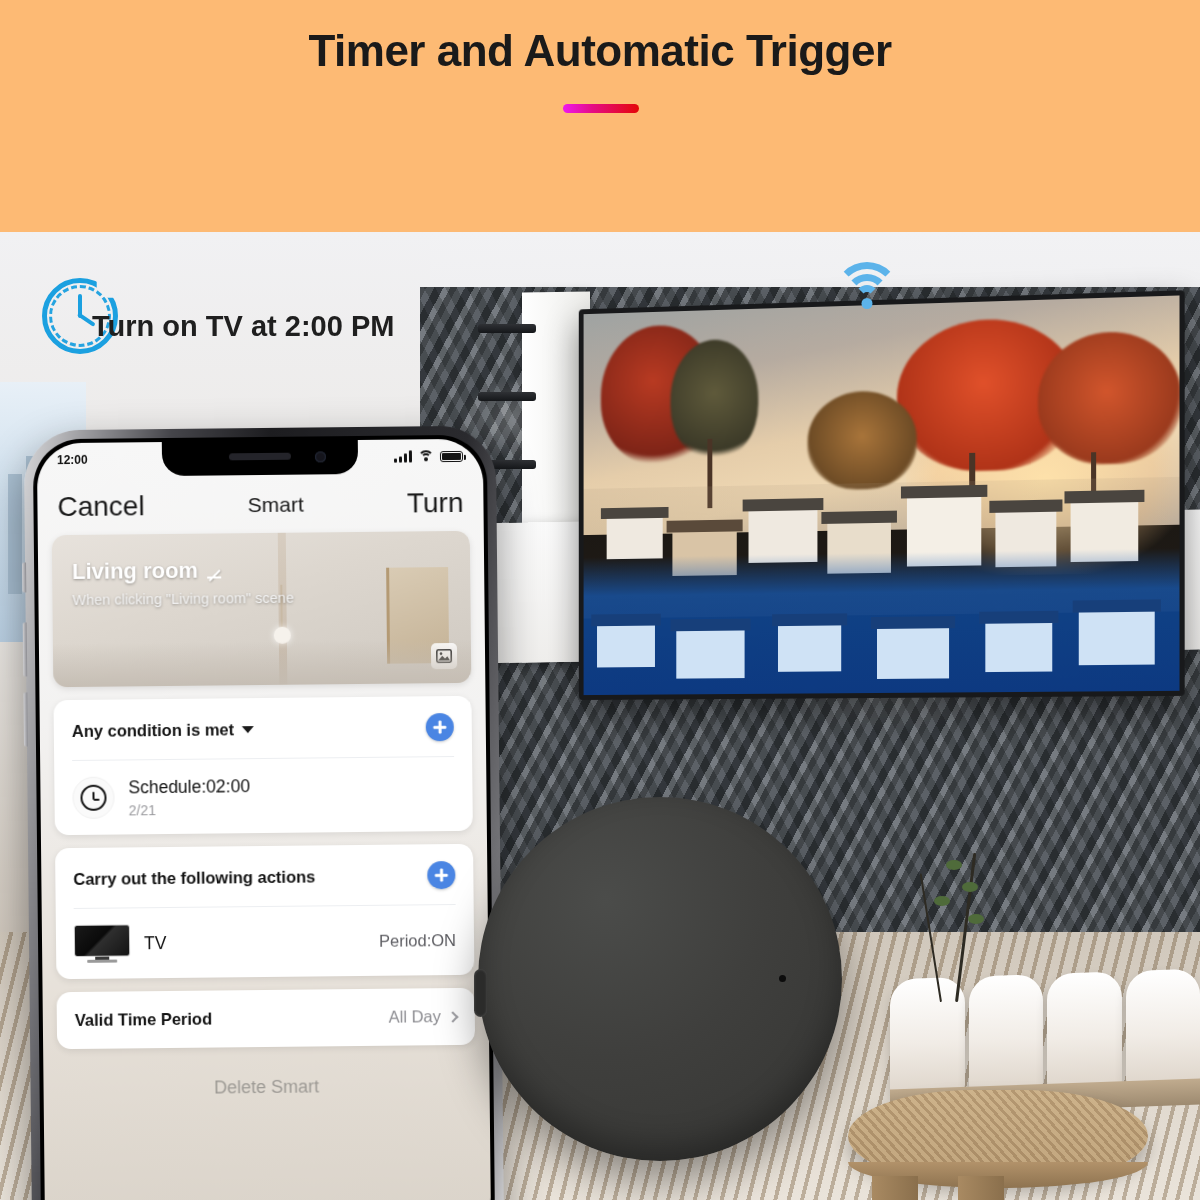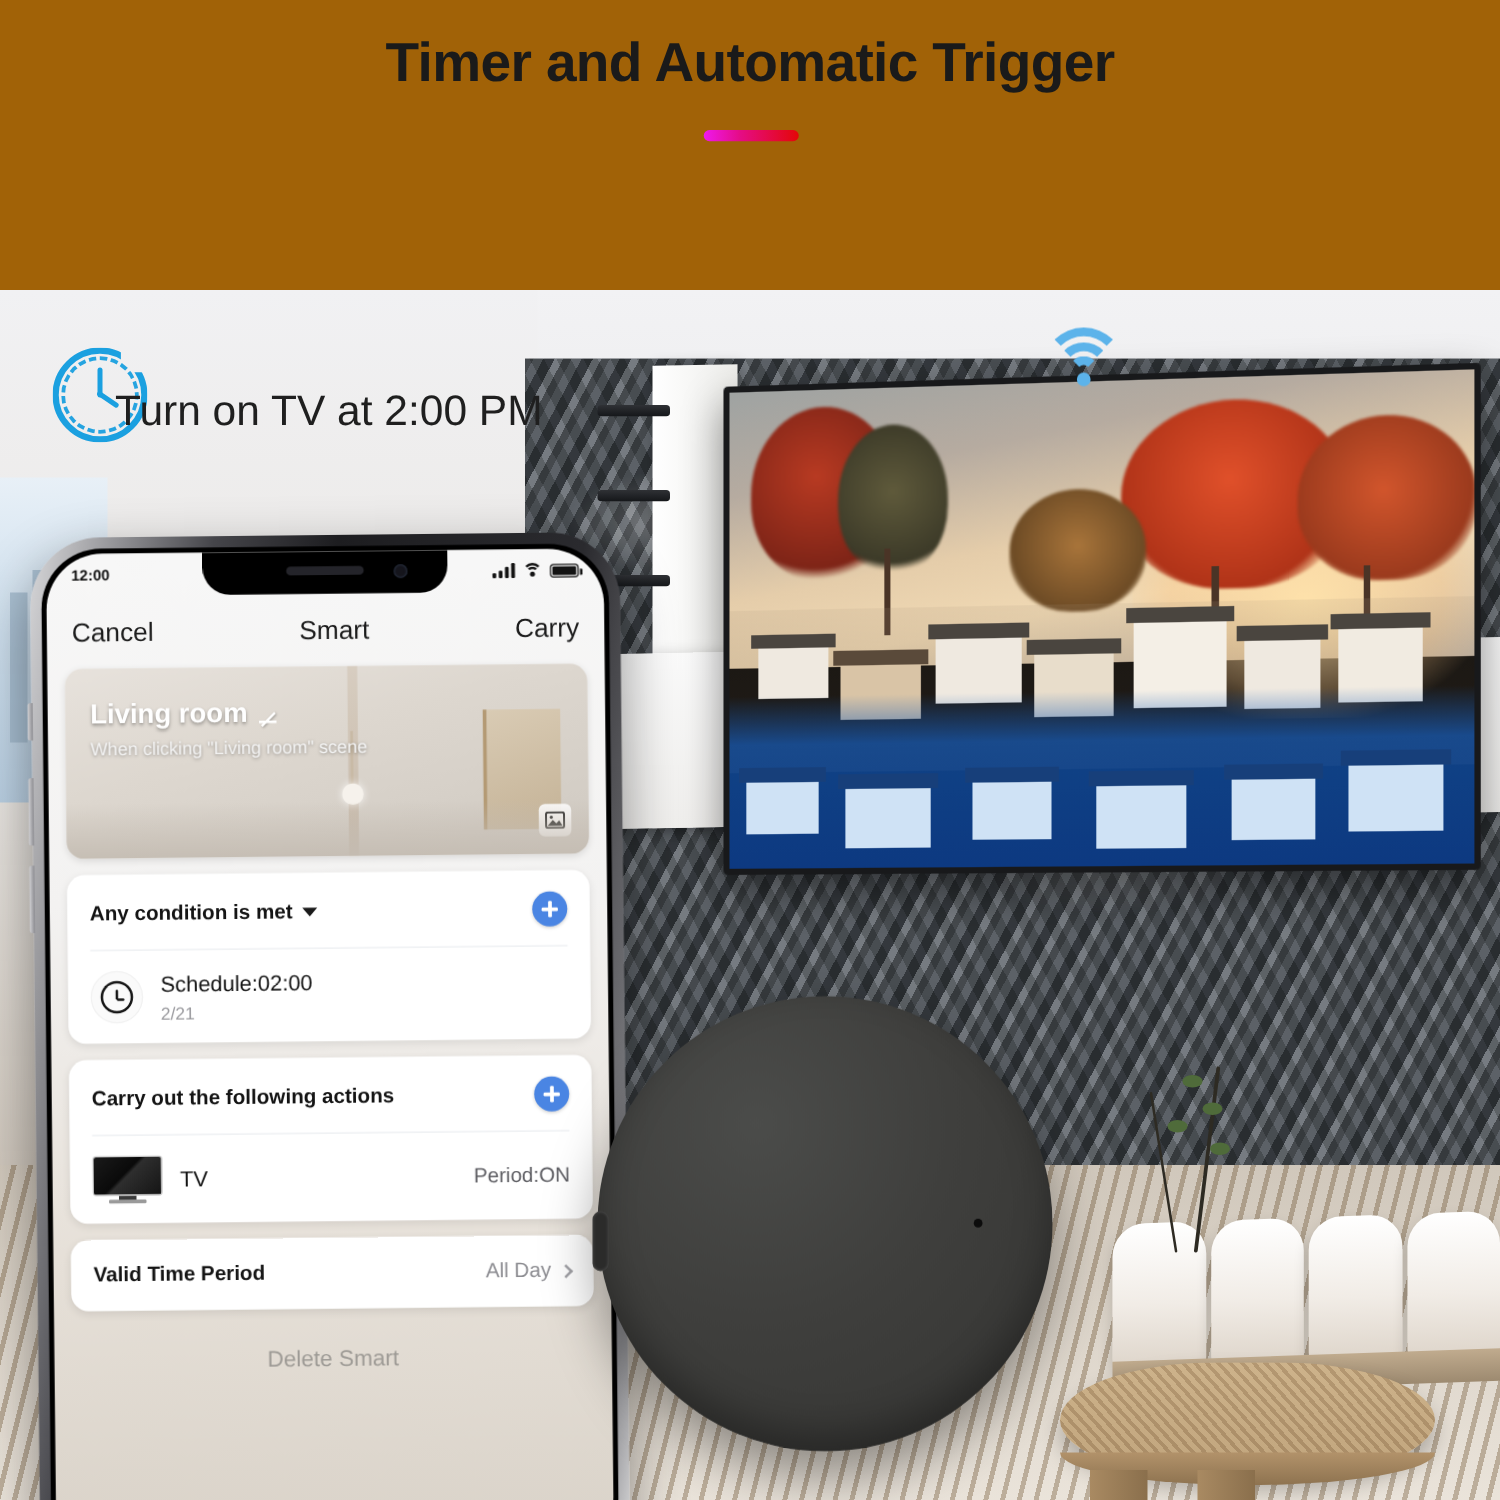--- a/index.html
+++ b/index.html
@@ -6,21 +6,21 @@
   html, body {
     width: 1200px; height: 1200px;
     font-family: "Liberation Sans", sans-serif;
     overflow: hidden;
     background: #f4f4f6;
   }
 
   #stage {
     position: relative;
     width: 1200px; height: 1200px;
-    background: #a16207;
+    background: #fdba74;
     overflow: hidden;
   }
 
   
   .hdr-title {
     position: absolute; top: 26px; left: 0; width: 1200px;
     text-align: center;
     font-size: 44px; font-weight: 700; color: #1a1a1a;
     letter-spacing: -0.5px;
     font-family: "Liberation Sans", sans-serif;
@@ -219,21 +219,21 @@
     clip-path: polygon(0 0, 72% 0, 72% 26%, 100% 26%, 100% 100%, 0 100%);
   }
   .clock-ring2 {
     position:absolute; inset:7px; border-radius:50%;
     border:3px dashed #1ba0e0;
     opacity:.95;
   }
   .clock-h { position:absolute; background:#1ba0e0; border-radius:2px; }
   .callout-text {
     position:absolute; left:92px; top:310px;
-    font-size:34px; color:#1f1f1f; font-weight:400; white-space:nowrap;
+    font-size:29px; color:#1f1f1f; font-weight:700; white-space:nowrap;
   }
 
   
   .ir-device {
     position:absolute; left:478px; top:797px; width:364px; height:364px;
     border-radius:50%;
     background:
       radial-gradient(circle at 35% 28%, #4b4c4a 0%, #3f3f3d 45%, #343432 100%);
     box-shadow: 0 20px 44px rgba(0,0,0,.40), inset 0 -14px 30px rgba(0,0,0,.30);
   }
@@ -305,21 +305,21 @@
     position:relative; padding:1px;
   }
   .batt::after{content:"";position:absolute;right:-3.5px;top:3px;width:2px;height:5px;background:#131313;border-radius:0 1px 1px 0;}
   .batt i{display:block;height:100%;width:100%;background:#131313;border-radius:1px;}
 
   .navbar {
     position:absolute; top:42px; left:0; right:0; height:44px;
     display:flex; align-items:center; justify-content:space-between;
     padding:0 20px; z-index:5;
   }
-  .nav-btn { font-size:21px; color:#1b1b1b; }
+  .nav-btn { font-size:28px; color:#1b1b1b; }
   .nav-title { font-size:21px; color:#1b1b1b; }
 
   .app-body { position:absolute; top:92px; left:0; right:0; bottom:0; padding:0 14px; }
 
   
   .scene-card {
     position:relative; height:152px; border-radius:14px; overflow:hidden;
     background: linear-gradient(165deg,#e7e2dc 0%,#ddd7cf 40%,#cfc9c1 100%);
     box-shadow: 0 2px 6px rgba(0,0,0,.10);
   }
@@ -575,21 +575,21 @@
             </div>
             <div class="batt">
                 <i></i>
               </div>
           </div>
         </div>
 
         <div class="navbar">
           <div class="nav-btn">Cancel</div>
           <div class="nav-title">Smart</div>
-          <div class="nav-btn">Carry</div>
+          <div class="nav-btn">Turn</div>
         </div>
 
         <div class="app-body">
 
           <div class="scene-card">
             <div class="lamp"></div>
             <div class="lamp-bulb"></div>
             <div class="wallart"></div>
             <div class="scene-title">
               <span>Living room</span>

